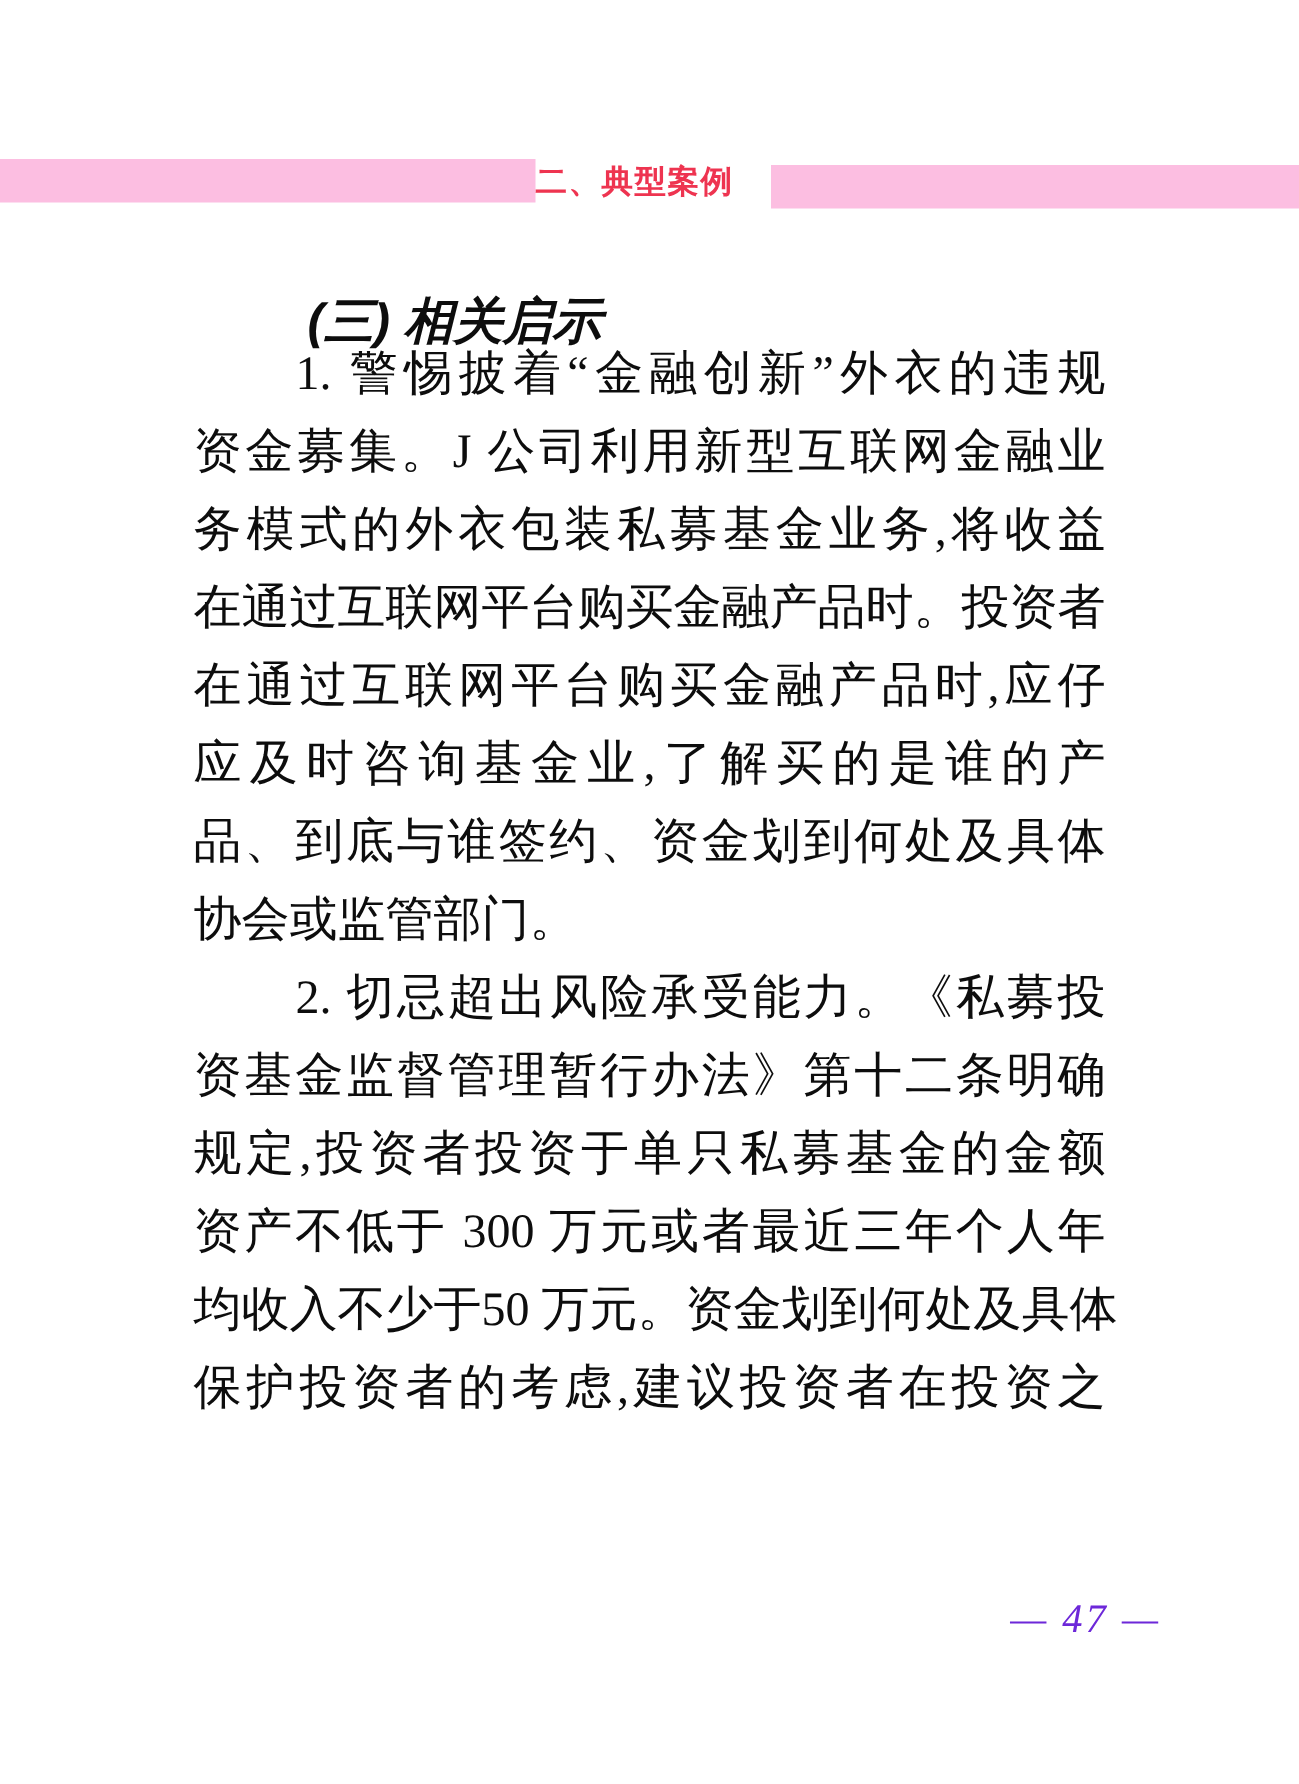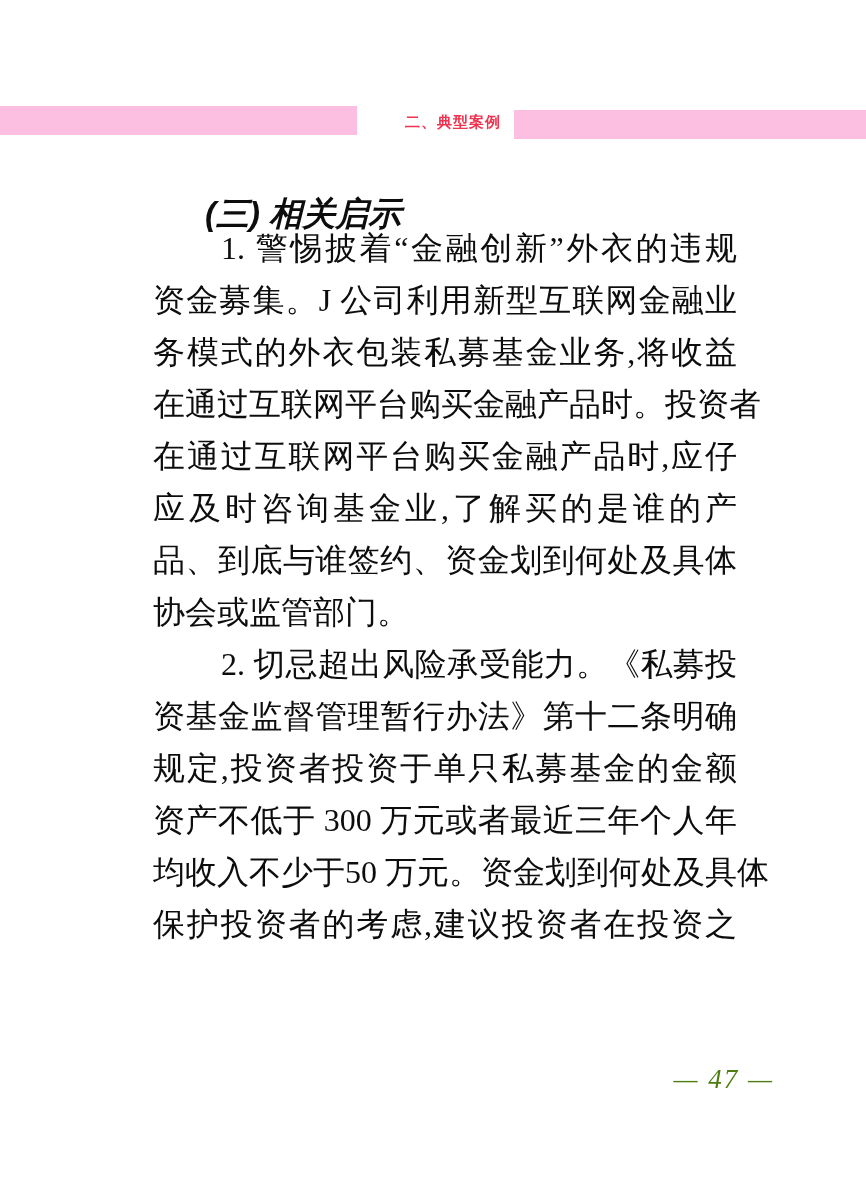--- a/index.html
+++ b/index.html
@@ -27,24 +27,24 @@
     position: absolute;
     left: 514px; top: 110px;
     right: 0; height: 29px;
     background: var(--band-pink, #fcbee1);
   }
   .band-label {
     position: absolute;
     left: 357px; top: 108px;
     width: 144px; height: 27px;
     line-height: 27px;
-    text-align: right;
+    text-align: left;
     font-family: "Liberation Sans", "DejaVu Sans", sans-serif;
     font-weight: bold;
-    font-size: 15px;
+    font-size: 21px;
     letter-spacing: 1px;
     color: var(--section-red, #ee3450);
   }
   
   .doc-title {
     position: absolute;
     left: 129px; top: 170px;
     width: 608px;
     padding-left: 76px;
     box-sizing: border-box;
@@ -61,37 +61,36 @@
     width: 608px;
   }
   .line {
     height: 52px;
     line-height: 52px;
     font-size: 32px;
     color: #0d0d0d;
     text-align: justify;
     text-align-last: justify;
     white-space: nowrap;
-    margin-left: 24px;
   }
   .line.indent {
     padding-left: 68px;
   }
   .line.para-end {
     text-align-last: left;
   }
   
   .page-number {
     position: absolute;
     top: 1064px;
     right: 92px;
     font-size: 27px;
     font-style: italic;
     letter-spacing: 2px;
-    color: #4d7c0f;
+    color: #6d28d9;
   }
 </style>
 </head>
 <body>
 
 <div class="page">
 
   <div class="band-left"></div>
   <div class="band-right"></div>
   <div class="band-label">二、典型案例</div>

